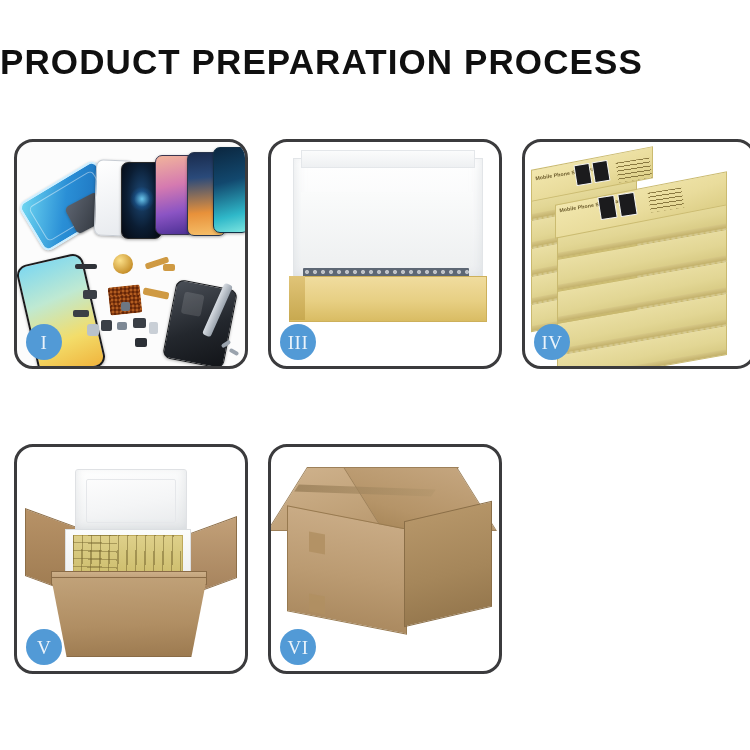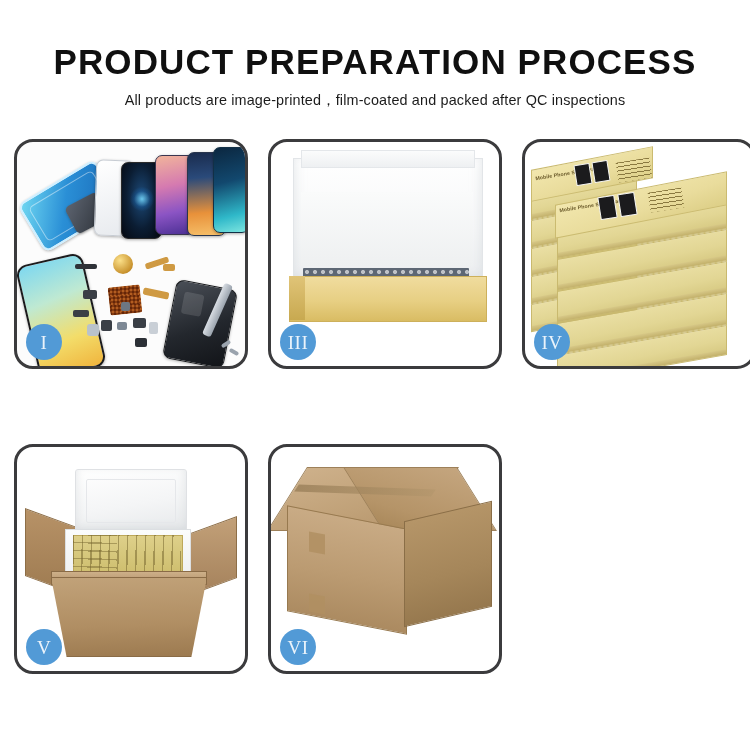--- a/index.html
+++ b/index.html
@@ -5,21 +5,21 @@
   html,body{margin:0;padding:0;}
   body{
     width:750px;height:750px;
     background:#ffffff;
     font-family:"Liberation Sans","DejaVu Sans",sans-serif;
     overflow:hidden;
   }
   .page{position:relative;width:750px;height:750px;background:#fff;}
 
   
-  .header{position:absolute;left:0;top:0;width:750px;text-align:center;}
+  .header{position:absolute;left:0;top:0;width:750px;text-align:left;}
   .title{
     font-size:35px;font-weight:700;letter-spacing:1.1px;
     color:#101010;margin-top:44px;line-height:1.05;
     font-family:"Liberation Sans","DejaVu Sans",sans-serif;
   }
   .subtitle{
     font-size:14.4px;font-weight:400;color:#1b1b1b;
     margin-top:10px;letter-spacing:.15px;
   }
 
@@ -348,21 +348,20 @@
   .tpa{left:38px;top:86px;width:16px;height:20px;transform:skewY(11deg);}
   .tpb{left:38px;top:148px;width:16px;height:18px;transform:skewY(11deg);}
 </style>
 </head>
 <body>
 
 <div class="page">
 
   <div class="header">
     <div class="title">PRODUCT PREPARATION PROCESS</div>
-    <div class="subtitle">All products are image-printed，film-coated and packed after QC inspections</div>
   </div>
 
   <div class="grid">
 
     <div class="panel p1">
       <div class="stage">
         <div class="ph ph-blue"></div>
         <div class="ph ph-smalldark"></div>
         <div class="ph ph-white"></div>
         <div class="ph ph-black"></div>

